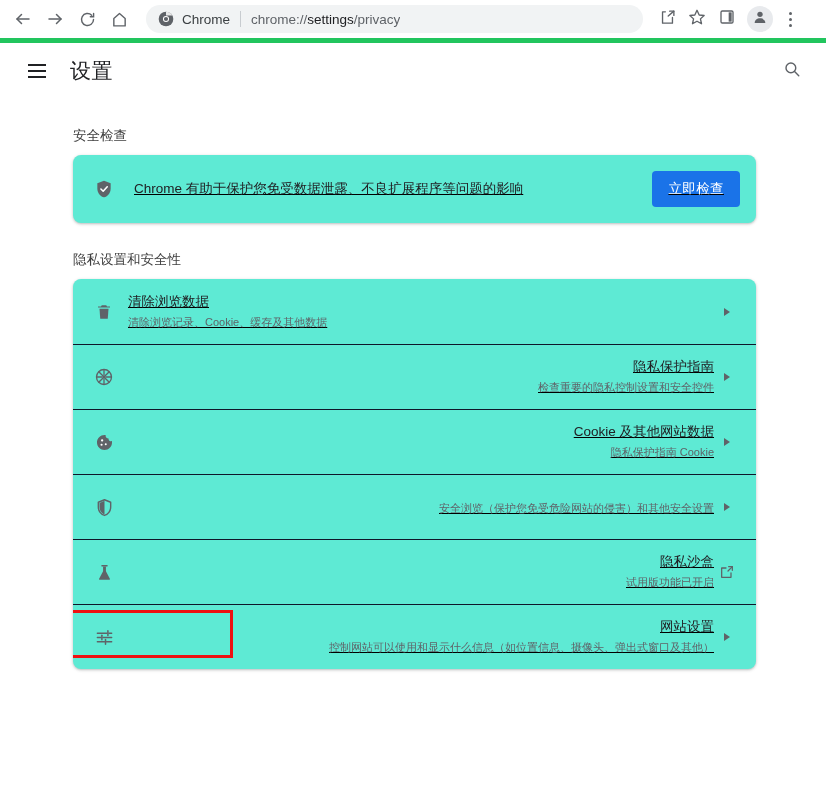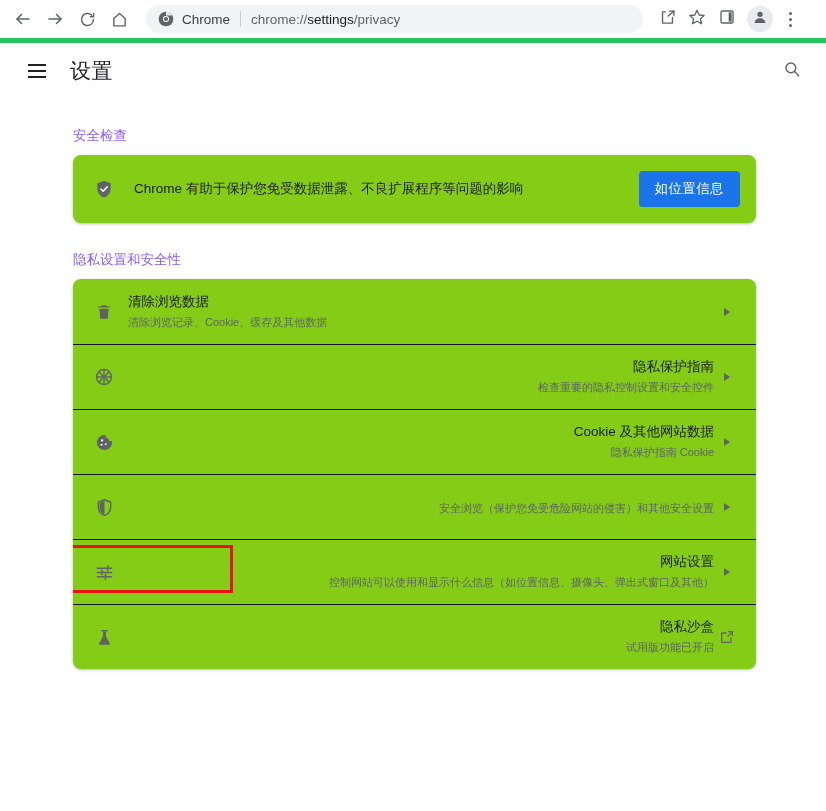--- a/index.html
+++ b/index.html
@@ -115,33 +115,34 @@
   }
 
   
   .page {
     padding: 0;
     background: #ffffff;
     height: 712px;
   }
   .section-label {
     font-size: 13.5px;
-    color: #8b5cf6;
+    color: #404040;
     margin: 0 0 10px 73px;
     padding-top: 0;
   }
   .section-block { padding-top: 0; }
 
   .card {
     margin: 0 0 0 73px;
     width: 683px;
-    background: #84cc16;
+    background: #5eead4;
     border-radius: 8px;
     box-shadow: 0 1px 2px rgba(60,64,67,.22), 0 1px 3px 1px rgba(60,64,67,.10);
     overflow: hidden;
+    text-decoration: underline;
   }
 
   .safety-row {
     display: flex;
     align-items: center;
     padding: 16px 16px 16px 20px;
     min-height: 64px;
   }
   .safety-icon { width: 22px; flex: 0 0 auto; display: flex; align-items: center; justify-content: center; }
   .safety-text {
@@ -323,21 +324,21 @@
     <div class="section-label">安全检查</div>
     <div class="card">
       <div class="safety-row">
         <div class="safety-icon">
           <svg width="20" height="20" viewBox="0 0 24 24">
             <path d="M12 2 4 5.2v6.1c0 5 3.4 9.6 8 10.7 4.6-1.1 8-5.7 8-10.7V5.2z" fill="#5f6368"></path>
             <polyline points="8.3,12 11,14.7 15.9,9.3" fill="none" stroke="#ffffff" stroke-width="1.9" stroke-linecap="round" stroke-linejoin="round"></polyline>
           </svg>
         </div>
         <div class="safety-text">Chrome 有助于保护您免受数据泄露、不良扩展程序等问题的影响</div>
-        <button class="blue-btn">如位置信息</button>
+        <button class="blue-btn">立即检查</button>
       </div>
     </div>
   </div>
 
   <div class="spacer-28"></div>
 
   <div class="section-block">
     <div class="section-label">隐私设置和安全性</div>
     <div class="card">
 
@@ -408,20 +409,40 @@
         </div>
         <div class="row-texts">
           <div class="row-sub">安全浏览（保护您免受危险网站的侵害）和其他安全设置</div>
         </div>
         <div class="row-end">
             <span class="chev"></span>
           </div>
       </div>
 
       <div class="row">
+        <div class="row-icon">
+          <svg width="19" height="19" viewBox="0 0 24 24" fill="#5f6368">
+            <rect x="8" y="2.5" width="8" height="1.8" rx="0.5"></rect>
+            <path d="M10.2 4.3h3.6v6.2l5 9.3c.3.6-.1 1.4-.8 1.4H6c-.7 0-1.1-.8-.8-1.4l5-9.3z"></path>
+          </svg>
+        </div>
+        <div class="row-texts">
+          <div class="row-title">隐私沙盒</div>
+          <div class="row-sub">试用版功能已开启</div>
+        </div>
+        <div class="row-end">
+          <svg width="16" height="16" viewBox="0 0 24 24" fill="none" stroke="#5f6368" stroke-width="1.9" stroke-linecap="round" stroke-linejoin="round">
+            <path d="M18 13.5V20H4V6h6.5"></path>
+              <path d="M13.5 10.5 20 4"></path>
+              <polyline points="14.5,4 20,4 20,9.5"></polyline>
+          </svg>
+        </div>
+      </div>
+
+      <div class="row">
         <div class="highlight-box"></div>
         <div class="row-icon">
           <svg width="19" height="19" viewBox="0 0 24 24" fill="none" stroke="#5f6368" stroke-width="1.9" stroke-linecap="round">
             <line x1="3" y1="6.5" x2="15" y2="6.5"></line>
               <line x1="17.6" y1="6.5" x2="21" y2="6.5"></line>
             <line x1="16.3" y1="3.6" x2="16.3" y2="9.4"></line>
             <line x1="3" y1="12" x2="7.4" y2="12"></line>
               <line x1="10" y1="12" x2="21" y2="12"></line>
             <line x1="8.7" y1="9.1" x2="8.7" y2="14.9"></line>
             <line x1="3" y1="17.5" x2="12" y2="17.5"></line>
@@ -431,35 +452,15 @@
         </div>
         <div class="row-texts">
           <div class="row-title">网站设置</div>
           <div class="row-sub">控制网站可以使用和显示什么信息（如位置信息、摄像头、弹出式窗口及其他）</div>
         </div>
         <div class="row-end">
             <span class="chev"></span>
           </div>
       </div>
 
-      <div class="row">
-        <div class="row-icon">
-          <svg width="19" height="19" viewBox="0 0 24 24" fill="#5f6368">
-            <rect x="8" y="2.5" width="8" height="1.8" rx="0.5"></rect>
-            <path d="M10.2 4.3h3.6v6.2l5 9.3c.3.6-.1 1.4-.8 1.4H6c-.7 0-1.1-.8-.8-1.4l5-9.3z"></path>
-          </svg>
-        </div>
-        <div class="row-texts">
-          <div class="row-title">隐私沙盒</div>
-          <div class="row-sub">试用版功能已开启</div>
-        </div>
-        <div class="row-end">
-          <svg width="16" height="16" viewBox="0 0 24 24" fill="none" stroke="#5f6368" stroke-width="1.9" stroke-linecap="round" stroke-linejoin="round">
-            <path d="M18 13.5V20H4V6h6.5"></path>
-              <path d="M13.5 10.5 20 4"></path>
-              <polyline points="14.5,4 20,4 20,9.5"></polyline>
-          </svg>
-        </div>
-      </div>
-
     </div>
   </div>
 </div>
 
 </body></html>

